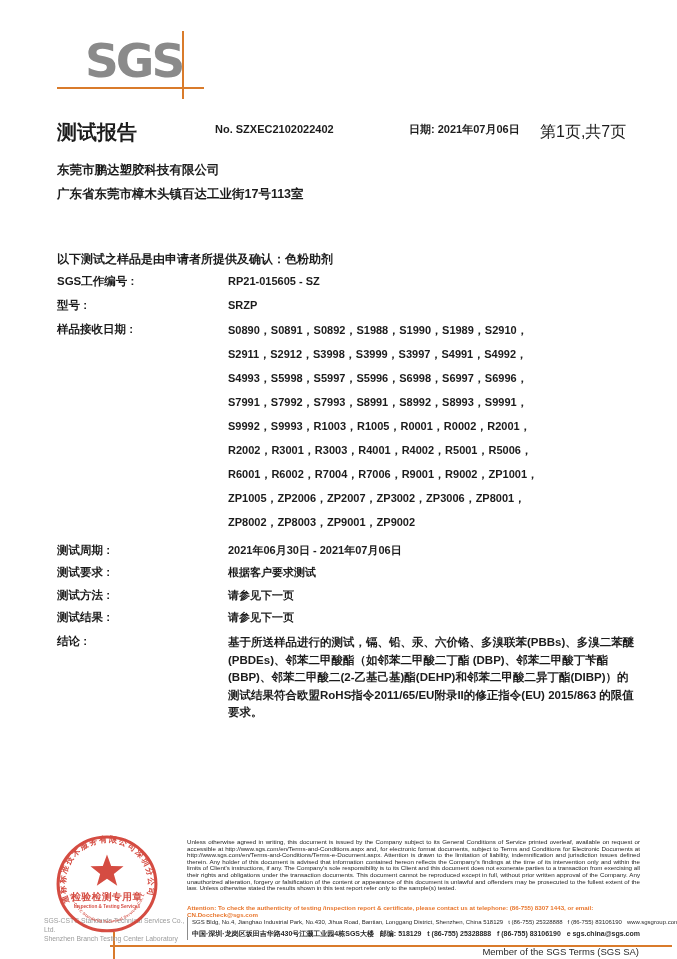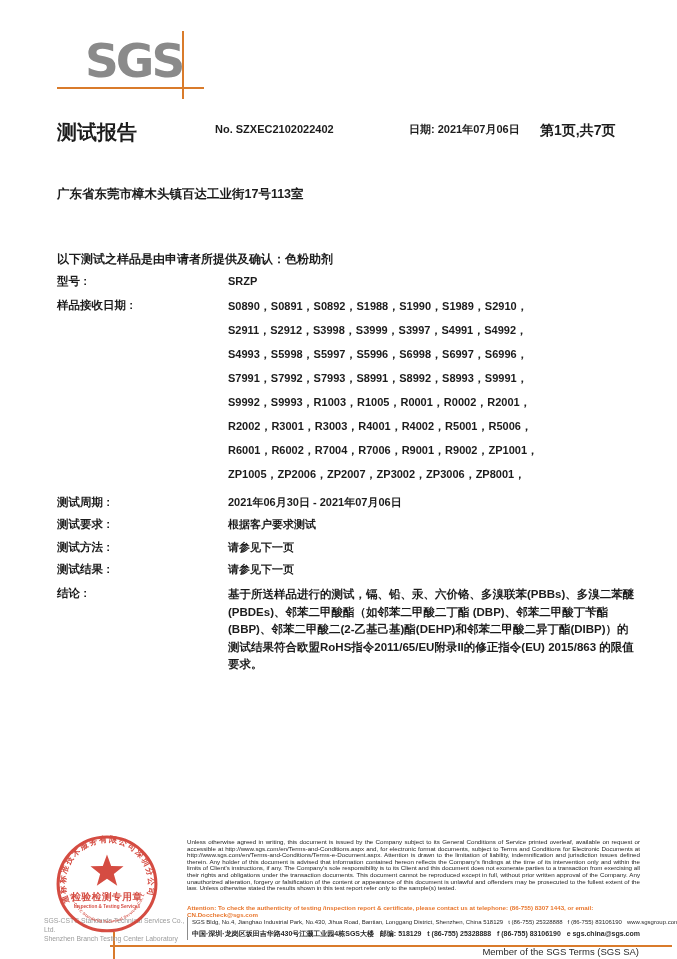--- a/index.html
+++ b/index.html
@@ -15,21 +15,21 @@
     font-size:47px; font-weight:bold; letter-spacing:-3px;
     color:#8a8a8a; line-height:56px;
     font-family:"DejaVu Sans","Liberation Sans",sans-serif;
   }
   .logo-hline { position:absolute; left:57px; top:87px; width:147px; height:2px; background:#d97b2b; }
   .logo-vline { position:absolute; left:182px; top:31px; width:2px; height:68px; background:#d97b2b; }
   
   .hdr-title { position:absolute; left:57px; top:119px; font-size:20px; font-weight:bold; }
   .hdr-no    { position:absolute; left:215px; top:123px; font-size:11px; font-weight:600; }
   .hdr-date  { position:absolute; left:393px; top:122px; font-size:11px; font-weight:bold;margin-left:16px; }
-  .hdr-pages { position:absolute; left:540px; top:122px; font-size:14px; font-weight:bold; }
+  .hdr-pages { position:absolute; left:540px; top:122px; font-size:16px; font-weight:normal; }
   
   .app-name { position:absolute; left:57px; top:162px; font-size:12.5px; font-weight:bold; }
   .app-addr { position:absolute; left:57px; top:186px; font-size:12.5px; font-weight:bold; }
   
   .statement { position:absolute; left:57px; top:251px; font-size:12px; font-weight:bold; }
   
   .fields { position:absolute; left:57px; top:274px; width:586px; }
   .frow { display:flex; align-items:flex-start; margin-bottom:7px; }
   .frow .lbl { width:171px; flex:0 0 171px; font-size:11.5px; font-weight:bold; line-height:15px; }
   .frow .val { flex:1; font-size:11px; font-weight:bold; line-height:15px; }
@@ -68,43 +68,49 @@
 
   <div class="logo-text">SGS</div>
   <div class="logo-hline"></div>
   <div class="logo-vline"></div>
 
   <div class="hdr-title">测试报告</div>
   <div class="hdr-no">No. SZXEC2102022402</div>
   <div class="hdr-date">日期: 2021年07月06日</div>
   <div class="hdr-pages">第1页,共7页</div>
 
+  <div class="app-name">东莞市鹏达塑胶科技有限公司</div>
   <div class="app-addr">广东省东莞市樟木头镇百达工业街17号113室</div>
 
   <div class="statement">以下测试之样品是由申请者所提供及确认：色粉助剂</div>
 
   <div class="fields">
 
+    <div class="frow gap9">
+      <div class="lbl">SGS工作编号 :</div>
+      <div class="val">RP21-015605 - SZ</div>
+    </div>
 
     <div class="frow gap9">
       <div class="lbl">型号 :</div>
       <div class="val">SRZP</div>
     </div>
 
     <div class="frow">
       <div class="lbl">样品接收日期 :</div>
       <div class="val ref-lines">
         <div class="rline">S0890，S0891，S0892，S1988，S1990，S1989，S2910，</div>
         <div class="rline">S2911，S2912，S3998，S3999，S3997，S4991，S4992，</div>
         <div class="rline">S4993，S5998，S5997，S5996，S6998，S6997，S6996，</div>
         <div class="rline">S7991，S7992，S7993，S8991，S8992，S8993，S9991，</div>
         <div class="rline">S9992，S9993，R1003，R1005，R0001，R0002，R2001，</div>
         <div class="rline">R2002，R3001，R3003，R4001，R4002，R5001，R5006，</div>
         <div class="rline">R6001，R6002，R7004，R7006，R9001，R9002，ZP1001，</div>
         <div class="rline">ZP1005，ZP2006，ZP2007，ZP3002，ZP3006，ZP8001，</div>
+        <div class="rline">ZP8002，ZP8003，ZP9001，ZP9002</div>
       </div>
     </div>
 
 
     <div class="frow">
       <div class="lbl">测试周期 :</div>
       <div class="val">2021年06月30日 - 2021年07月06日</div>
     </div>
 
     <div class="frow" style="margin-bottom:8px;">

